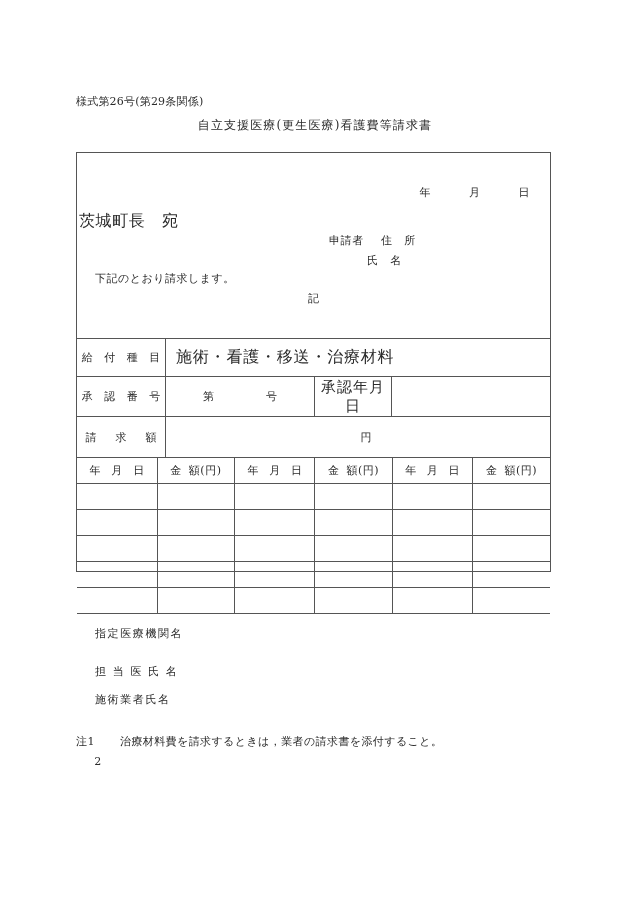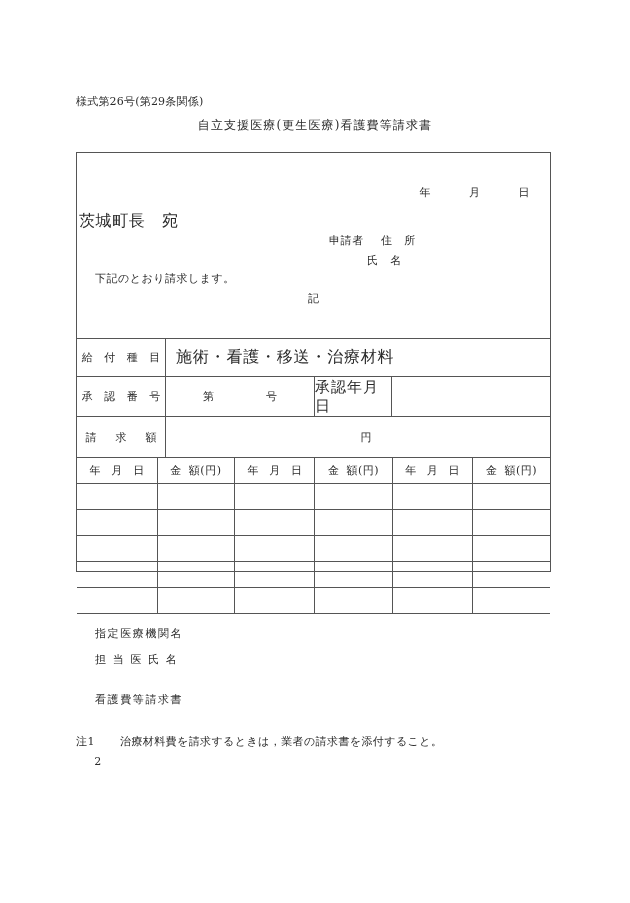--- a/index.html
+++ b/index.html
@@ -123,21 +123,21 @@
     flex: 1 1 auto;
     display: flex;
     align-items: center;
     box-sizing: border-box;
     font-size: 16px;
     padding-left: 10px;
     letter-spacing: 0.8px;
   }
 
   .row-benefit { height: 38px; justify-content: center; }
-  .row-approval { height: 40px; }
+  .row-approval { height: 40px; text-align: center; }
   .row-amount { height: 41px; gap: 16px; }
 
   .cell-no {
     width: 149px;
     flex: 0 0 149px;
     border-right: 1px solid #555;
     box-sizing: border-box;
     display: flex;
     align-items: center;
     justify-content: center;
@@ -209,21 +209,21 @@
     height: 108px;
   }
   .footer-region .fline {
     position: absolute;
     left: 18px;
     font-size: 11px;
     letter-spacing: 1.6px;
     white-space: nowrap;
   }
   .fline.f1 { top: 12px; }
-  .fline.f2 { top: 38px; }
+  .fline.f2 { top: 50px; }
   .fline.f3 { top: 78px; }
 
   
   .notes {
     position: absolute;
     left: 76px;
     top: 732px;
     font-size: 11px;
     line-height: 20px;
     letter-spacing: 0.4px;
@@ -380,21 +380,21 @@
             <td class="col-amt"></td>
             <td class="col-date"></td>
             <td class="col-amt"></td>
           </tr>
         </tbody>
     </table>
 
     <div class="footer-region">
       <div class="fline f1">指定医療機関名</div>
       <div class="fline f2">担 当 医 氏 名</div>
-      <div class="fline f3">看護費等請求書</div>
+      <div class="fline f3">施術業者氏名</div>
     </div>
 
   </div>
 
   <div class="notes" id="notes-block">
       <div class="note-row">
         <span class="marker">注1</span>
         <span>治療材料費を請求するときは，業者の請求書を添付すること。</span>
       </div>
       <div class="note-row">

